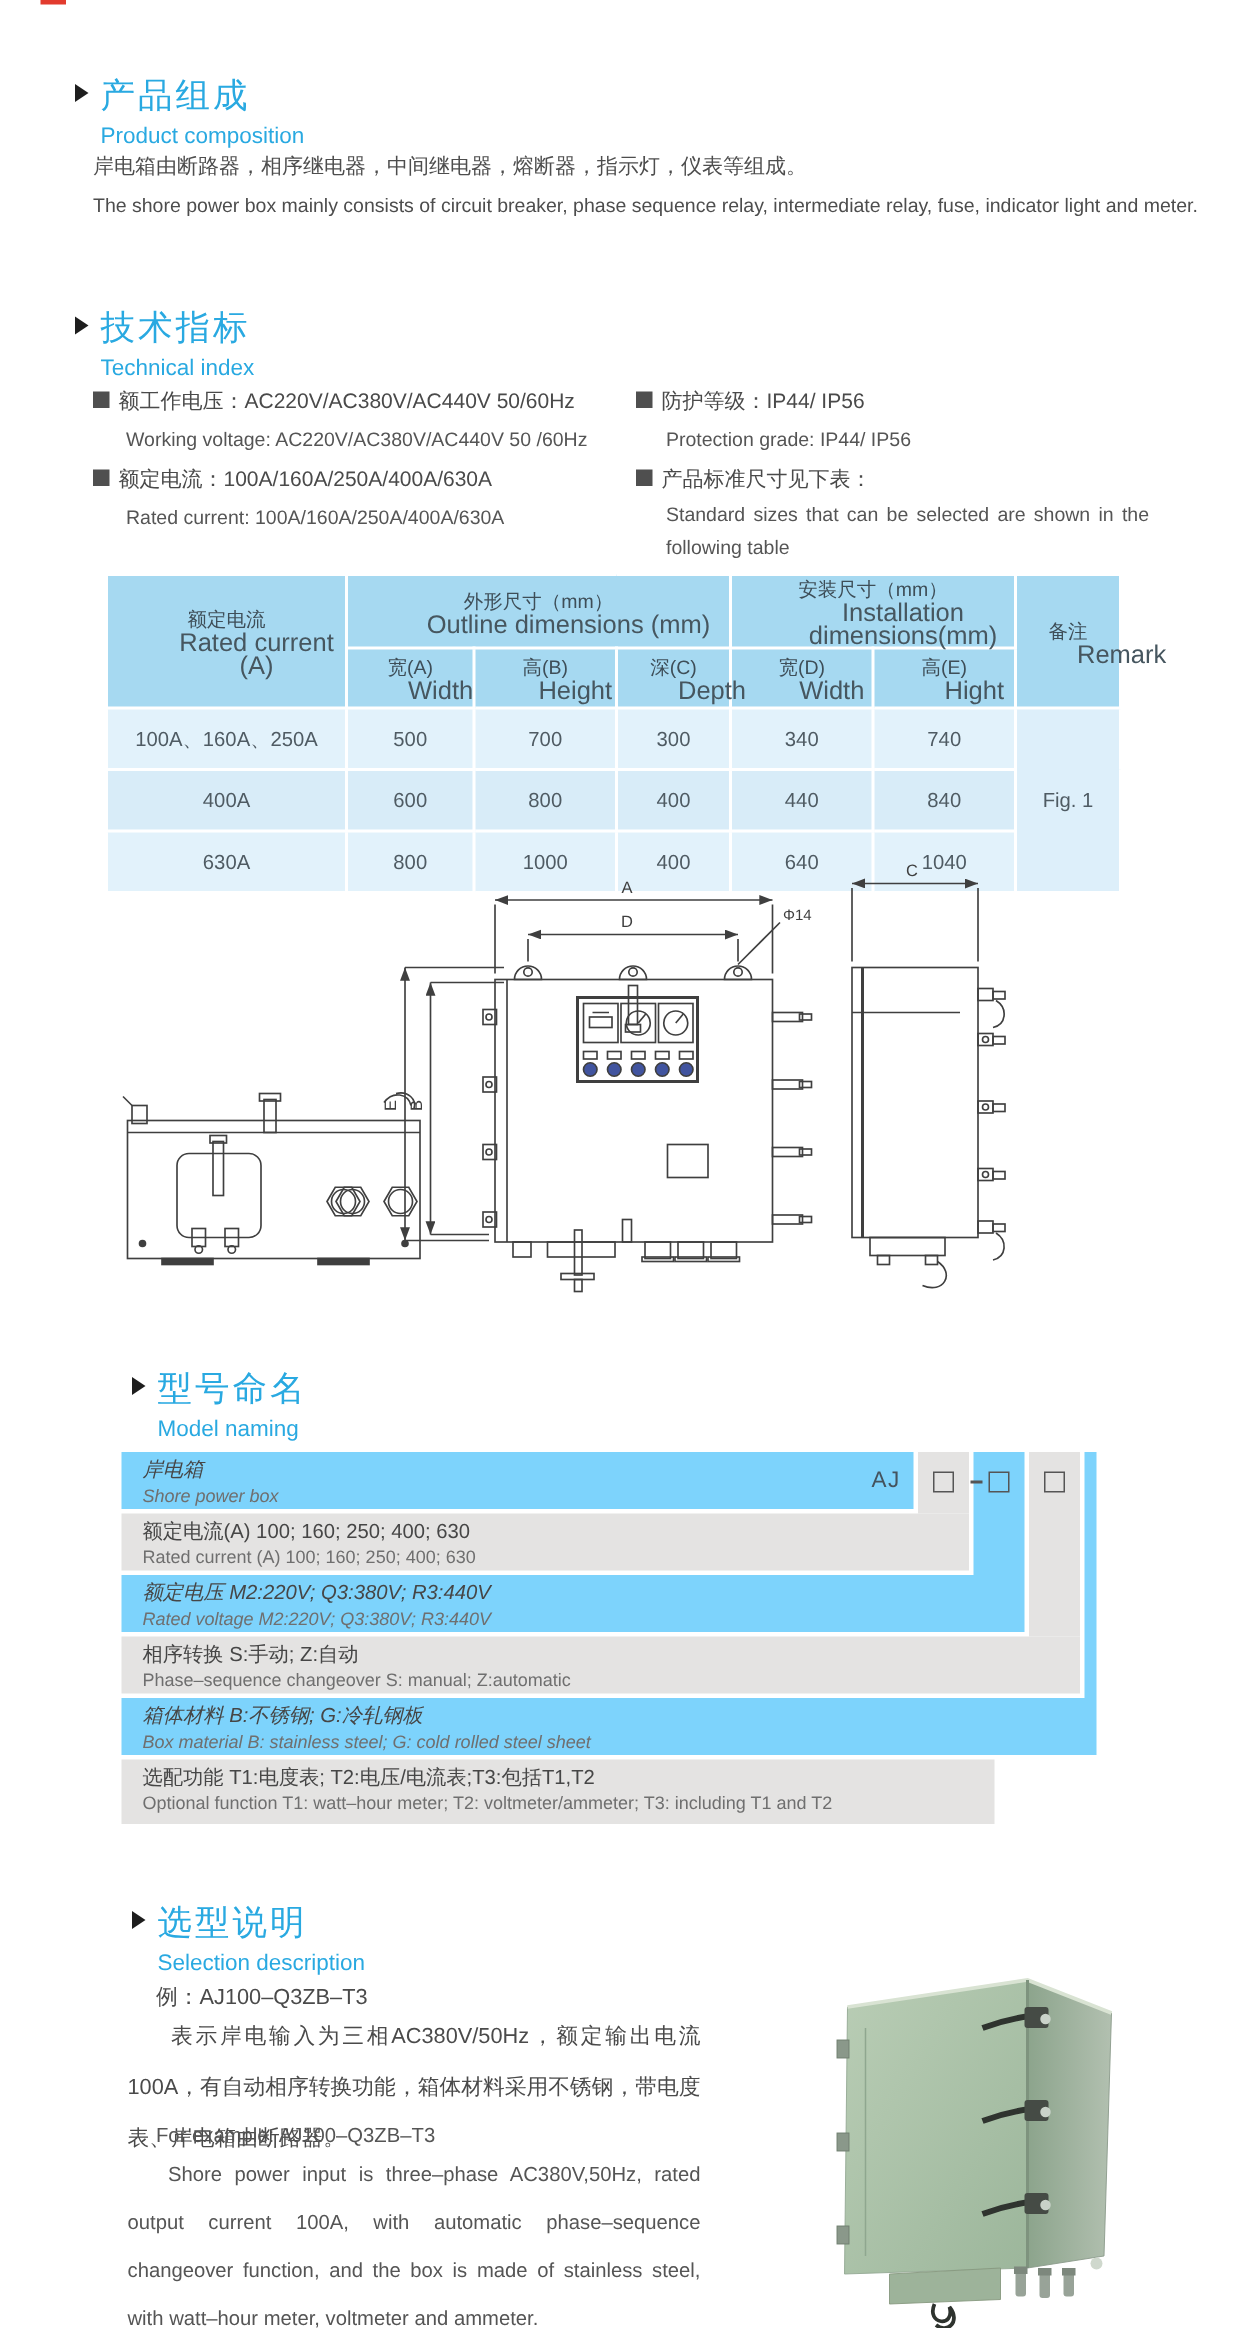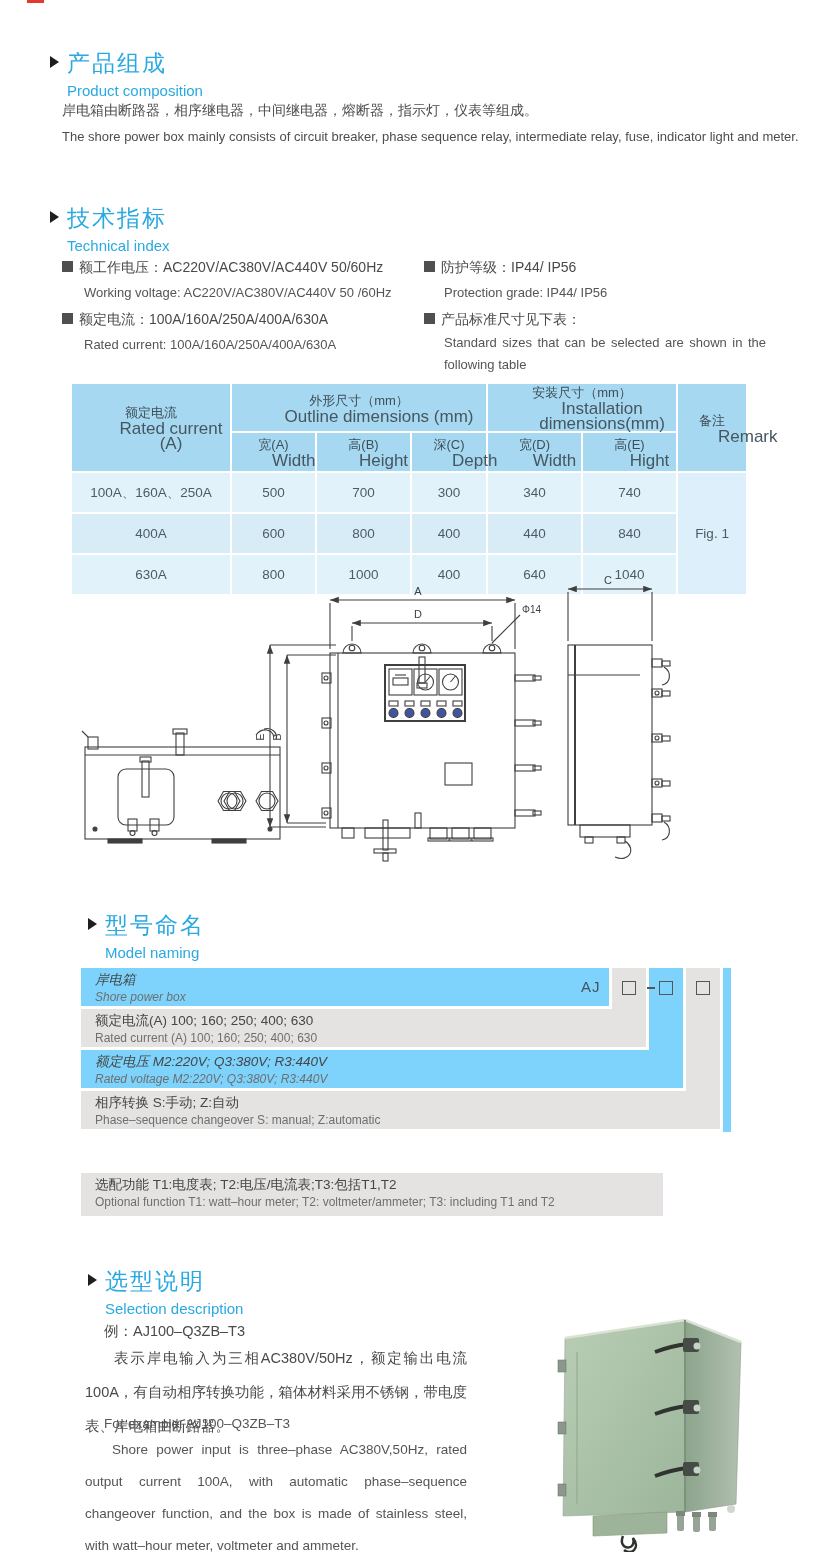--- a/index.html
+++ b/index.html
@@ -360,20 +360,24 @@
       <div class="ne">Rated current (A)  100; 160; 250; 400; 630</div>
     </div>
     <div class="nrow nblue" style="top:82px;width:602px;height:38px;">
       <div class="nz">额定电压   M2:220V;  Q3:380V;  R3:440V</div>
       <div class="ne">Rated voltage   M2:220V;  Q3:380V;  R3:440V</div>
     </div>
     <div class="nrow ngray" style="top:123px;width:639px;height:38px;">
       <div class="nz">相序转换  S:手动; Z:自动</div>
       <div class="ne">Phase–sequence changeover  S: manual;  Z:automatic</div>
     </div>
+    <div class="nrow nblue" style="top:164px;width:650px;height:38px;">
+      <div class="nz">箱体材料     B:不锈钢;  G:冷轧钢板</div>
+      <div class="ne">Box material    B: stainless steel; G: cold rolled steel sheet</div>
+    </div>
     <div class="nrow ngray" style="top:205px;width:582px;height:43px;">
       <div class="nz">选配功能      T1:电度表;  T2:电压/电流表;T3:包括T1,T2</div>
       <div class="ne">Optional function  T1: watt–hour meter; T2: voltmeter/ammeter; T3: including T1 and T2</div>
     </div>
 
     <span class="aj">AJ</span>
     <span class="ph-box" style="left:541px;"></span>
     <span class="ph-dash" style="left:566px;"></span>
     <span class="ph-box" style="left:578px;"></span>
     <span class="ph-box" style="left:615px;"></span>

